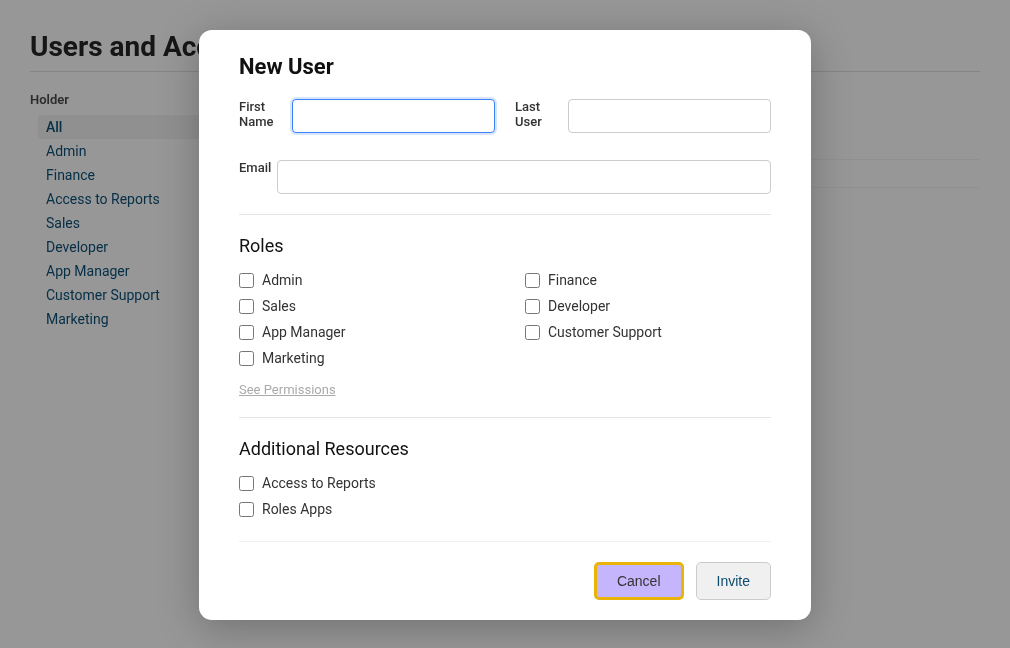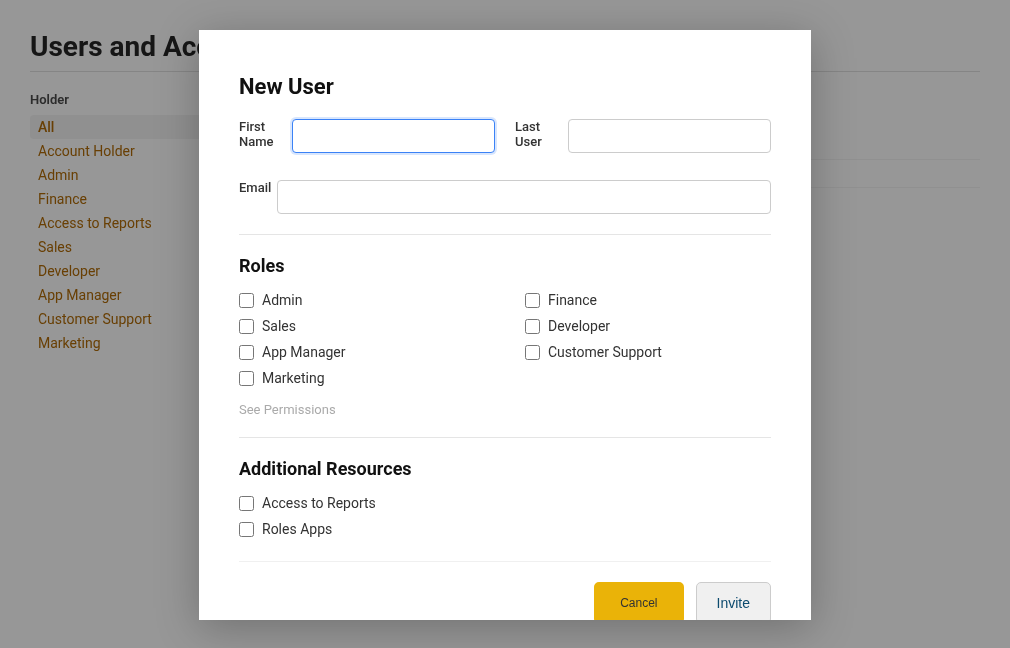--- a/index.html
+++ b/index.html
@@ -39,24 +39,25 @@
       flex-shrink: 0;
     }
     .sidebar-section-title {
       font-size: 13px;
       font-weight: 600;
       color: #444;
       margin-bottom: 8px;
     }
     .sidebar-item {
       font-size: 14px;
-      color: #a16207;
+      color: #0c4a6e;
       padding: 4px 8px;
       cursor: pointer;
       border-radius: 4px;
+      margin-left: 8px;
     }
     .sidebar-item.active {
       background: #ddd;
       font-weight: 500;
     }
     .main-area {
       flex: 1;
       padding-left: 20px;
     }
     .main-header {
@@ -99,25 +100,25 @@
       display: flex;
       align-items: flex-start;
       justify-content: center;
       padding-top: 30px;
       z-index: 10;
     }
 
     
     .modal {
       background: white;
-      border-radius: 0;
+      border-radius: 13px;
       width: 612px;
       max-height: 590px;
       overflow-y: auto;
-      padding: 44px 40px 24px 40px;
+      padding: 24px 40px 24px 40px;
       position: relative;
       box-shadow: 0 8px 40px rgba(0,0,0,0.25);
     }
     .modal-title {
       font-size: 22px;
       font-weight: 700;
       color: #111;
       margin-bottom: 20px;
     }
     .form-row {
@@ -147,21 +148,21 @@
     .form-input.email-field {
       width: 100%;
     }
     .section-divider {
       border: none;
       border-top: 1px solid #e5e5e5;
       margin: 20px 0;
     }
     .section-title {
       font-size: 18px;
-      font-weight: 700;
+      font-weight: 400;
       color: #111;
       margin-bottom: 16px;
     }
     .roles-grid {
       display: grid;
       grid-template-columns: 1fr 1fr;
       gap: 10px 40px;
       margin-bottom: 16px;
     }
     .checkbox-item {
@@ -175,44 +176,45 @@
       width: 15px;
       height: 15px;
       accent-color: #3b82f6;
       cursor: pointer;
     }
     .see-permissions {
       font-size: 13px;
       color: #aaa;
       cursor: pointer;
       margin-bottom: 11px;
+      text-decoration: underline;
     }
     .additional-resources {
       margin-top: 4px;
     }
     .additional-list {
       display: flex;
       flex-direction: column;
       gap: 10px;
       margin-top: 12px;
     }
     .modal-footer {
       display: flex;
       justify-content: flex-end;
       gap: 12px;
       padding-top: 20px;
       border-top: 1px solid #f0f0f0;
       margin-top: 24px;
     }
     .btn-cancel {
       padding: 8px 20px;
-      border: 6px solid #eab308;
-      background: #eab308;
+      border: 3px solid #eab308;
+      background: #c4b5fd;
       border-radius: 5px;
-      font-size: 12px;
+      font-size: 14px;
       color: #333;
       cursor: pointer;
     }
     .btn-invite {
       padding: 8px 20px;
       border: 1px solid #ccc;
       background: #f0f0f0;
       border-radius: 5px;
       font-size: 14px;
       color: #0c4a6e;
@@ -223,21 +225,20 @@
 <body>
 
 <div class="bg-page">
   <div class="bg-title">Users and Access</div>
   <hr class="bg-divider">
   <div class="bg-content">
     <div class="sidebar">
       <div class="sidebar-section-title">Holder</div>
       <div id="sidebar-items">
           <div class="sidebar-item active">All</div>
-          <div class="sidebar-item">Account Holder</div>
           <div class="sidebar-item">Admin</div>
           <div class="sidebar-item">Finance</div>
           <div class="sidebar-item">Access to Reports</div>
           <div class="sidebar-item">Sales</div>
           <div class="sidebar-item">Developer</div>
           <div class="sidebar-item">App Manager</div>
           <div class="sidebar-item">Customer Support</div>
           <div class="sidebar-item">Marketing</div>
         </div>
     </div>

